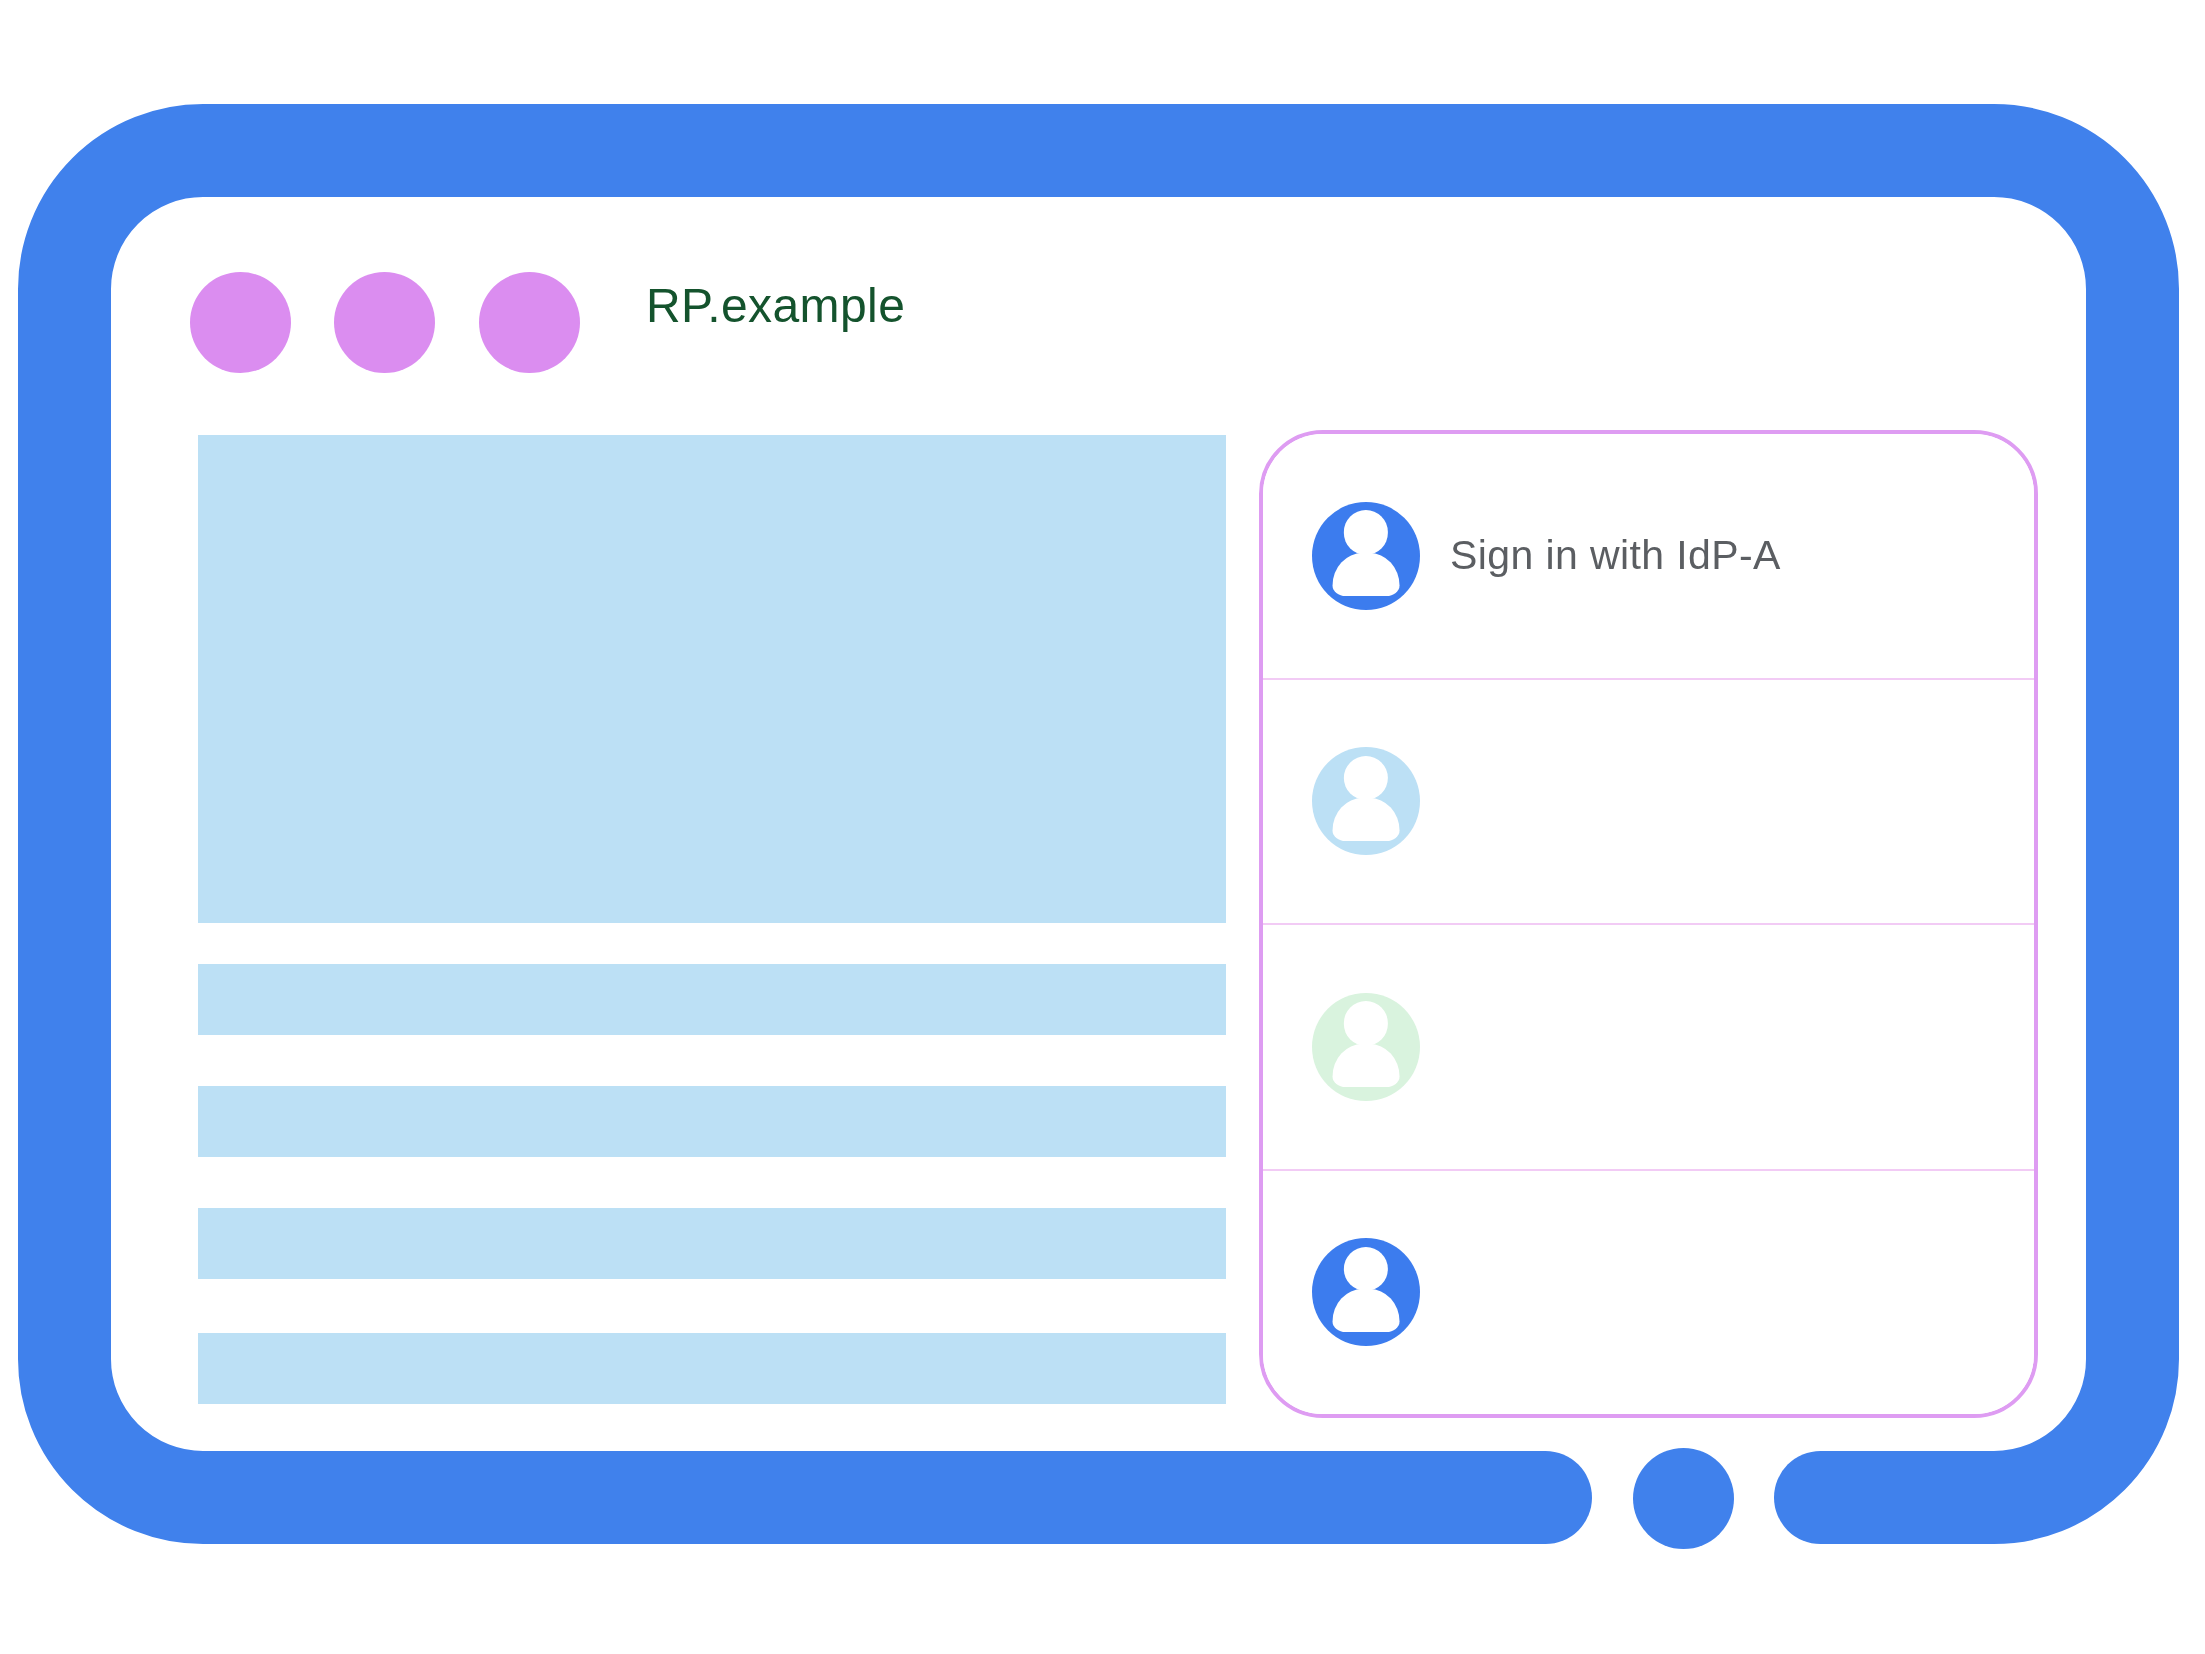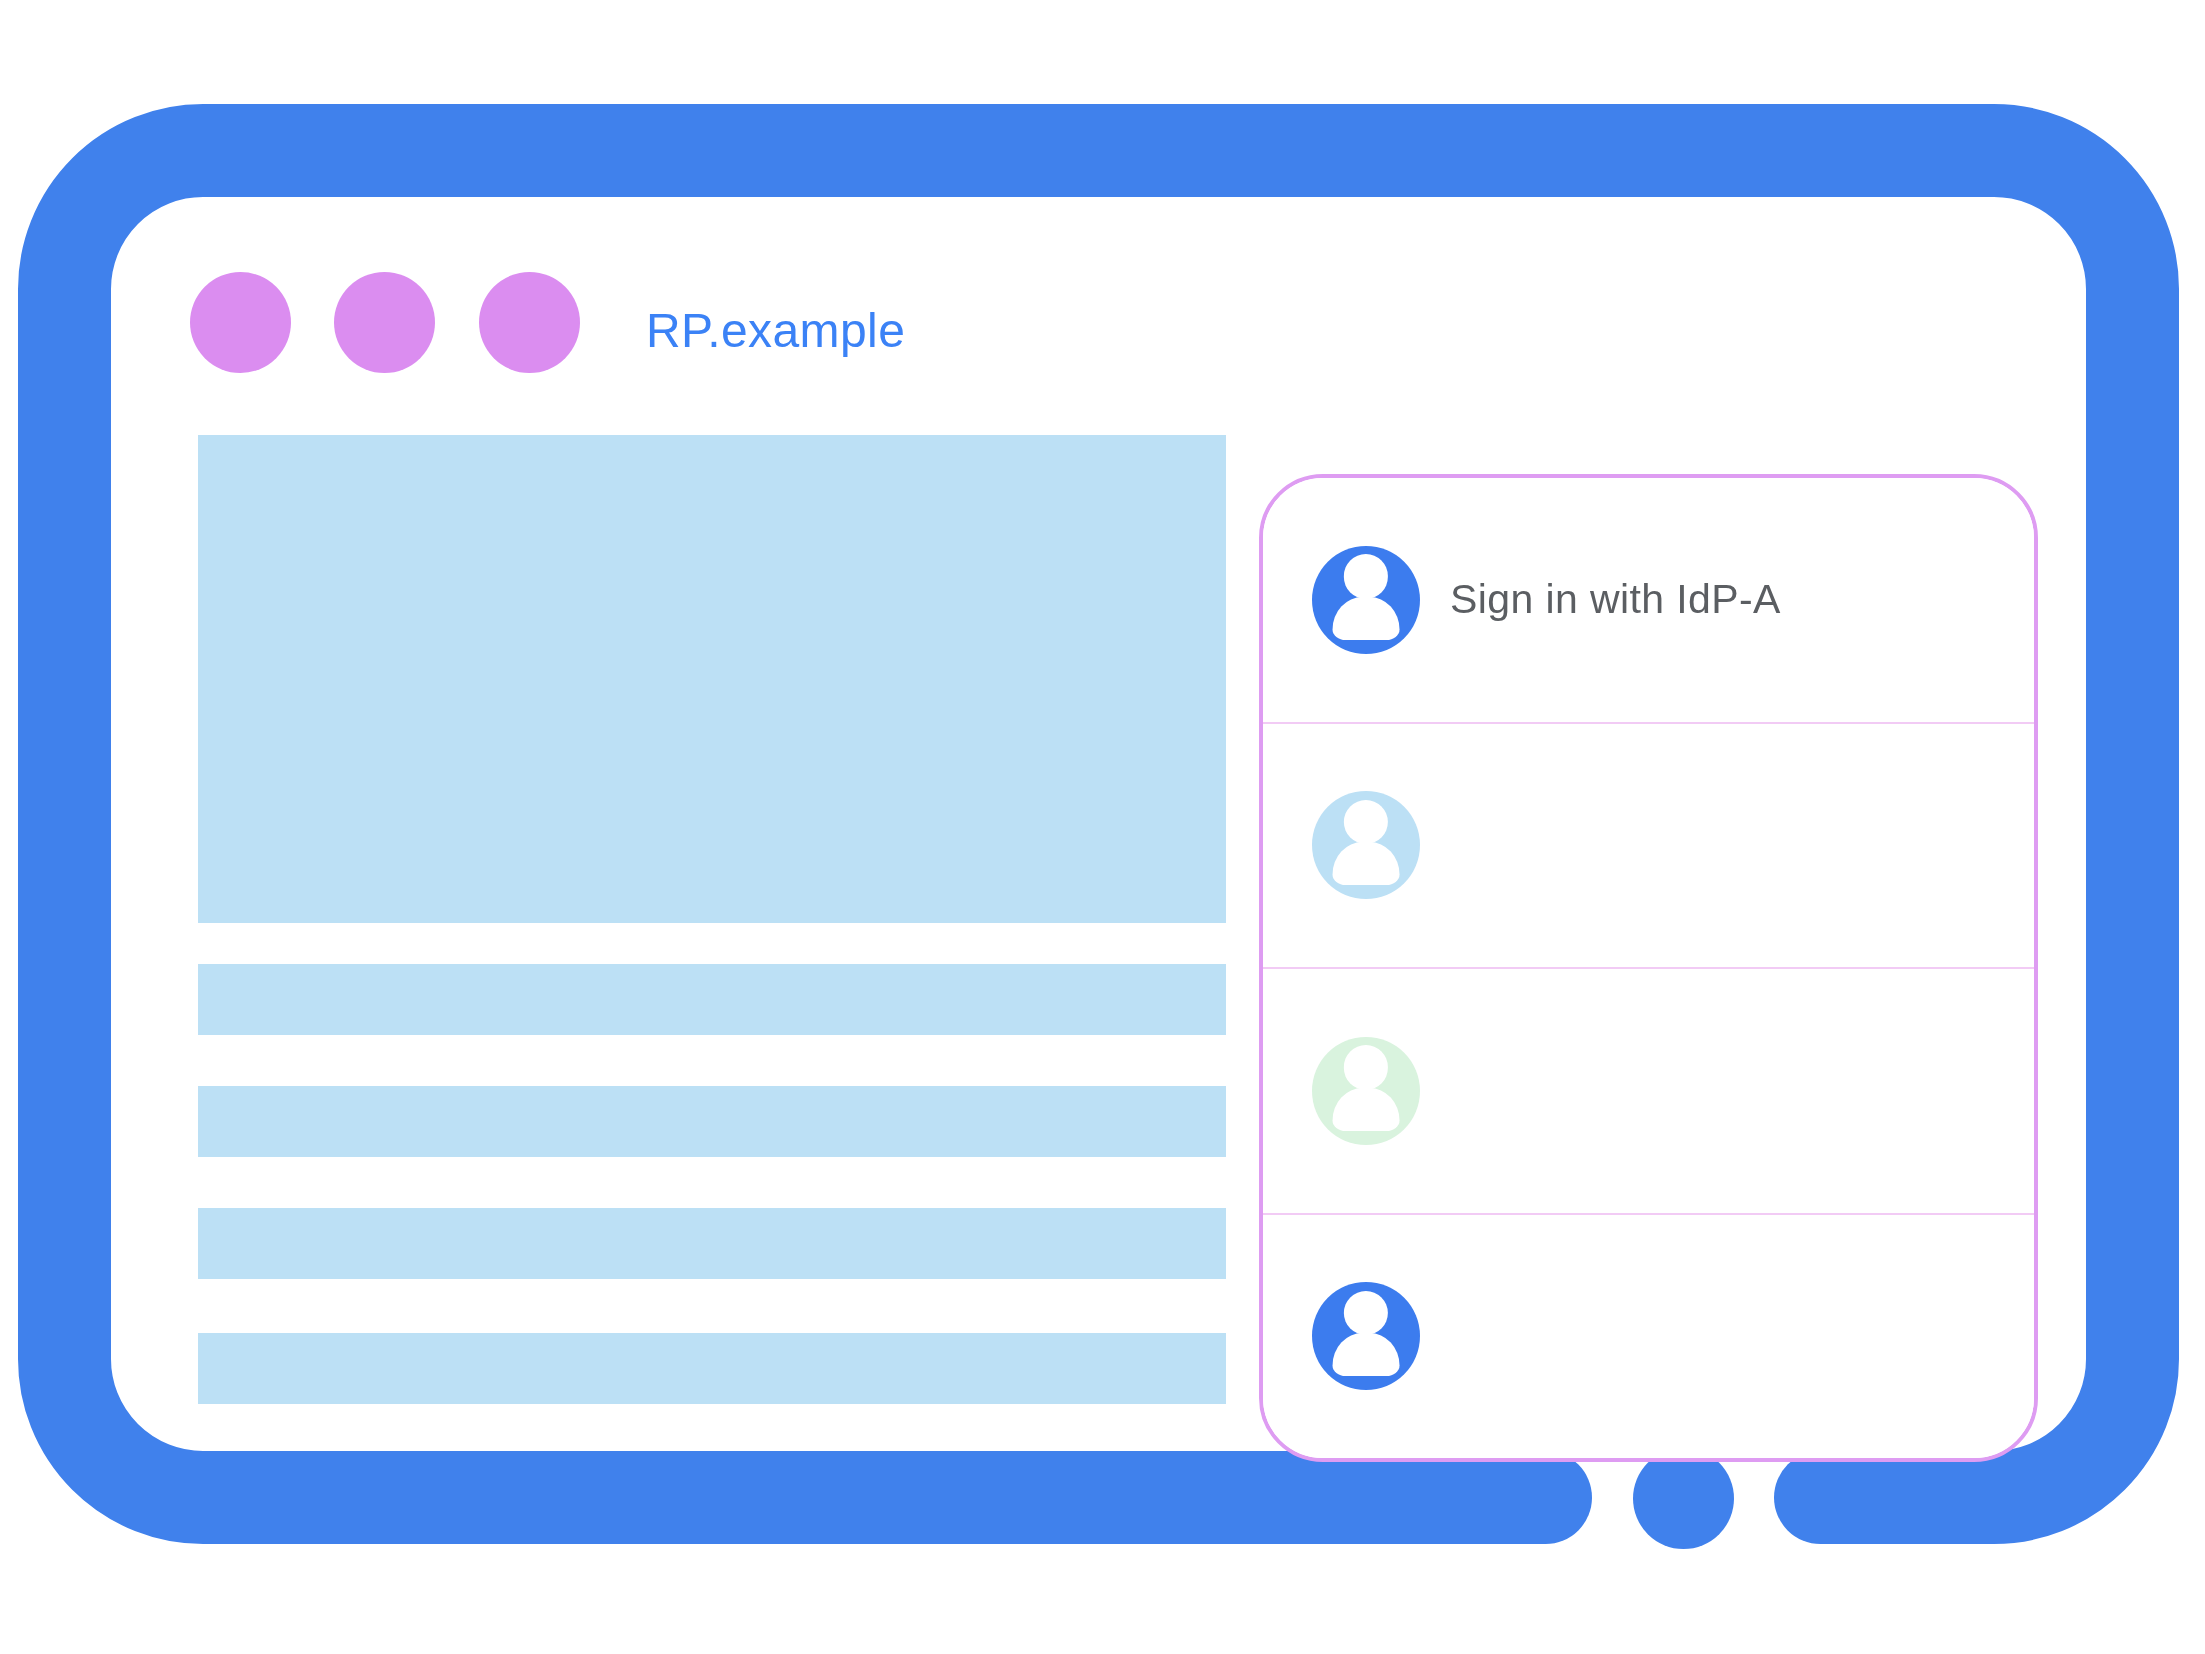--- a/index.html
+++ b/index.html
@@ -43,22 +43,22 @@
     background:var(--bezel);
   }
   
   .window-dot{
     position:absolute;top:272px;
     width:101px;height:101px;border-radius:50%;
     background:var(--dot);
   }
   .dot-1{left:190px;} .dot-2{left:334px;} .dot-3{left:479px;}
   .rp-title{
-    position:absolute;left:646px;top:303px;
-    font-size:48px;line-height:55px;color:#3b82f6;
+    position:absolute;left:646px;top:278px;
+    font-size:48px;line-height:55px;color:#14532d;
     letter-spacing:0.4px;
   }
   
   .ph{
     position:absolute;left:198px;width:1028px;
     background:var(--placeholder);
   }
   .ph-hero{top:435px;height:488px;}
   .ph-line1{top:964px;height:71px;}
   .ph-line2{top:1086px;height:71px;}
@@ -123,21 +123,21 @@
   <div class="window-dot dot-2" style="background-color: rgb(219, 141, 240);"></div>
   <div class="window-dot dot-3" style="background-color: rgb(219, 141, 240);"></div>
   <div class="rp-title">RP.example</div>
 
   <div class="ph ph-hero" style="background-color: rgb(188, 224, 245);"></div>
   <div class="ph ph-line1" style="background-color: rgb(188, 224, 245);"></div>
   <div class="ph ph-line2" style="background-color: rgb(188, 224, 245);"></div>
   <div class="ph ph-line3" style="background-color: rgb(188, 224, 245);"></div>
   <div class="ph ph-line4" style="background-color: rgb(188, 224, 245);"></div>
 
-  <div class="signin-panel" style="border-color: rgb(222, 156, 242); margin-top: 44px;">
+  <div class="signin-panel" style="border-color: rgb(222, 156, 242);">
 
     <div class="signin-option">
       <div class="avatar" style="background-color: rgb(60, 124, 238);">
         <div class="head"></div>
           <div class="torso"></div>
       </div>
       <div class="signin-label">Sign in with IdP-A</div>
     </div>
 
 

